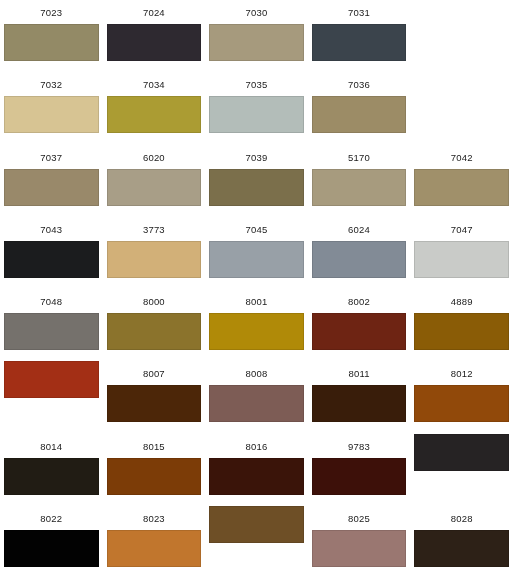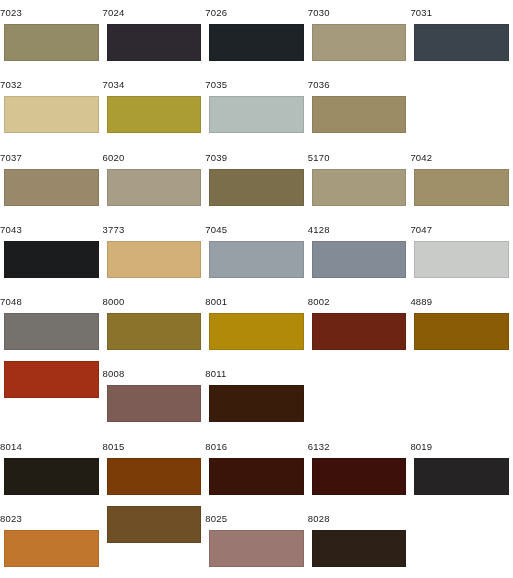--- a/index.html
+++ b/index.html
@@ -38,20 +38,21 @@
     height: 72.25px;
     display: flex;
     flex-direction: column;
     align-items: stretch;
     padding: 0;
     position: relative;
   }
 
   .swatch-label {
     width: 100%;
+    text-align: center;
     font-size: 9.5px;
     line-height: 11px;
     color: #1a1a1a;
     font-family: "Liberation Sans", "DejaVu Sans", sans-serif;
     letter-spacing: 0.2px;
     padding-top: 7px;
     padding-bottom: 6px;
     white-space: nowrap;
     user-select: none;
   }
@@ -85,26 +86,20 @@
           <div class="swatch-chip" style="background-color: rgb(147, 138, 102);"></div>
         </div>
       </div>
       <div class="swatch-cell">
         <div class="swatch-label">7024</div>
         <div class="swatch-chip-wrap">
           <div class="swatch-chip" style="background-color: rgb(46, 41, 48);"></div>
         </div>
       </div>
       <div class="swatch-cell">
-        <div class="swatch-label">7026</div>
-        <div class="swatch-chip-wrap">
-          <div class="swatch-chip" style="background-color: rgb(30, 35, 39);"></div>
-        </div>
-      </div>
-      <div class="swatch-cell">
         <div class="swatch-label">7030</div>
         <div class="swatch-chip-wrap">
           <div class="swatch-chip" style="background-color: rgb(166, 154, 125);"></div>
         </div>
       </div>
       <div class="swatch-cell">
         <div class="swatch-label">7031</div>
         <div class="swatch-chip-wrap">
           <div class="swatch-chip" style="background-color: rgb(59, 68, 76);"></div>
         </div>
@@ -181,21 +176,21 @@
           <div class="swatch-chip" style="background-color: rgb(210, 176, 120);"></div>
         </div>
       </div>
       <div class="swatch-cell">
         <div class="swatch-label">7045</div>
         <div class="swatch-chip-wrap">
           <div class="swatch-chip" style="background-color: rgb(152, 160, 167);"></div>
         </div>
       </div>
       <div class="swatch-cell">
-        <div class="swatch-label">4128</div>
+        <div class="swatch-label">6024</div>
         <div class="swatch-chip-wrap">
           <div class="swatch-chip" style="background-color: rgb(130, 139, 150);"></div>
         </div>
       </div>
       <div class="swatch-cell">
         <div class="swatch-label">7047</div>
         <div class="swatch-chip-wrap">
           <div class="swatch-chip" style="background-color: rgb(201, 203, 200);"></div>
         </div>
       </div>
@@ -232,31 +227,43 @@
         </div>
       </div>
     </div>
     <div class="swatch-row">
       <div class="swatch-cell">
         <div class="swatch-chip-wrap">
           <div class="swatch-chip" style="background-color: rgb(163, 47, 21);"></div>
         </div>
       </div>
       <div class="swatch-cell">
+        <div class="swatch-label">8007</div>
+        <div class="swatch-chip-wrap">
+          <div class="swatch-chip" style="background-color: rgb(76, 38, 8);"></div>
+        </div>
+      </div>
+      <div class="swatch-cell">
         <div class="swatch-label">8008</div>
         <div class="swatch-chip-wrap">
           <div class="swatch-chip" style="background-color: rgb(125, 92, 85);"></div>
         </div>
       </div>
       <div class="swatch-cell">
         <div class="swatch-label">8011</div>
         <div class="swatch-chip-wrap">
           <div class="swatch-chip" style="background-color: rgb(57, 29, 10);"></div>
         </div>
       </div>
+      <div class="swatch-cell">
+        <div class="swatch-label">8012</div>
+        <div class="swatch-chip-wrap">
+          <div class="swatch-chip" style="background-color: rgb(145, 73, 10);"></div>
+        </div>
+      </div>
     </div>
     <div class="swatch-row">
       <div class="swatch-cell">
         <div class="swatch-label">8014</div>
         <div class="swatch-chip-wrap">
           <div class="swatch-chip" style="background-color: rgb(33, 28, 20);"></div>
         </div>
       </div>
       <div class="swatch-cell">
         <div class="swatch-label">8015</div>
@@ -264,34 +271,39 @@
           <div class="swatch-chip" style="background-color: rgb(124, 60, 7);"></div>
         </div>
       </div>
       <div class="swatch-cell">
         <div class="swatch-label">8016</div>
         <div class="swatch-chip-wrap">
           <div class="swatch-chip" style="background-color: rgb(58, 20, 9);"></div>
         </div>
       </div>
       <div class="swatch-cell">
-        <div class="swatch-label">6132</div>
+        <div class="swatch-label">9783</div>
         <div class="swatch-chip-wrap">
           <div class="swatch-chip" style="background-color: rgb(61, 16, 9);"></div>
         </div>
       </div>
       <div class="swatch-cell">
-        <div class="swatch-label">8019</div>
         <div class="swatch-chip-wrap">
           <div class="swatch-chip" style="background-color: rgb(38, 35, 36);"></div>
         </div>
       </div>
     </div>
     <div class="swatch-row">
       <div class="swatch-cell">
+        <div class="swatch-label">8022</div>
+        <div class="swatch-chip-wrap">
+          <div class="swatch-chip" style="background-color: rgb(2, 2, 2);"></div>
+        </div>
+      </div>
+      <div class="swatch-cell">
         <div class="swatch-label">8023</div>
         <div class="swatch-chip-wrap">
           <div class="swatch-chip" style="background-color: rgb(193, 118, 45);"></div>
         </div>
       </div>
       <div class="swatch-cell">
         <div class="swatch-chip-wrap">
           <div class="swatch-chip" style="background-color: rgb(110, 79, 38);"></div>
         </div>
       </div>

